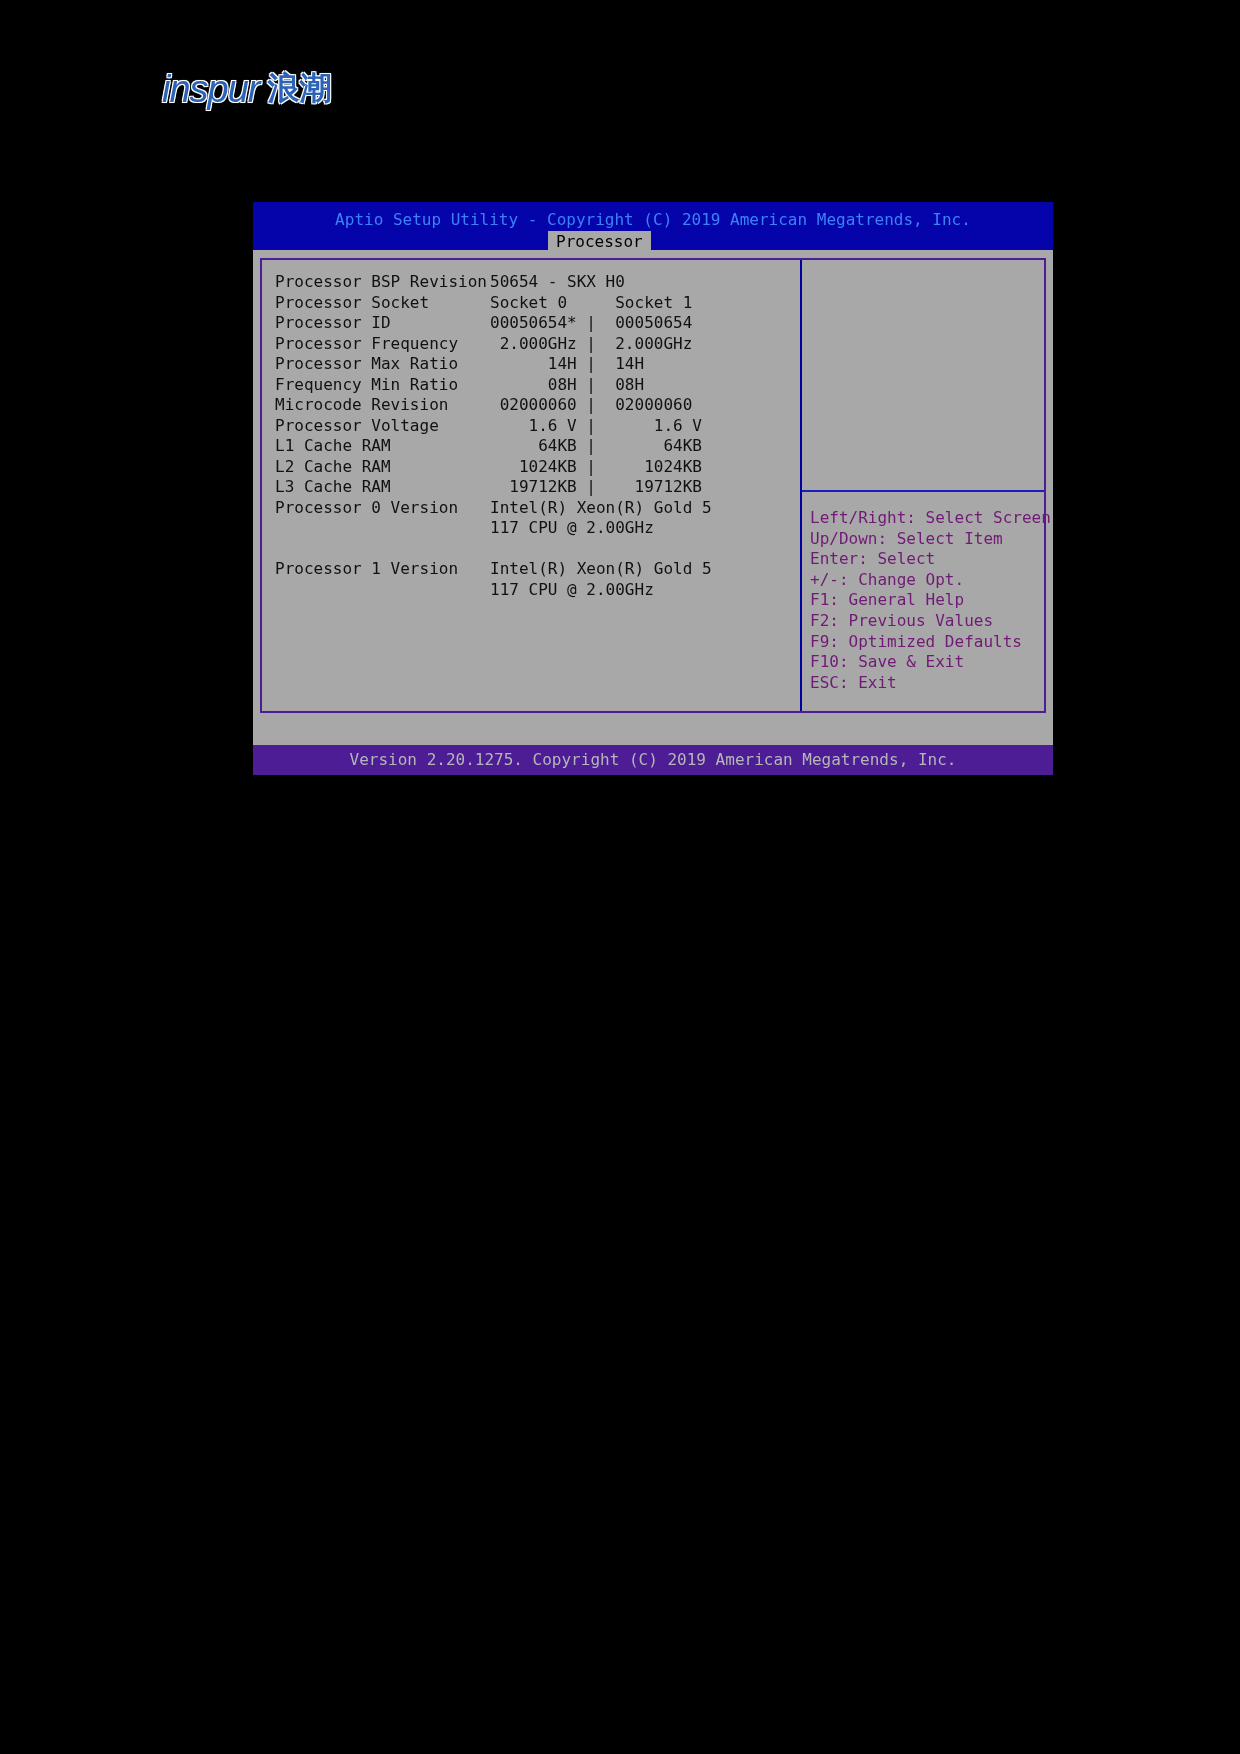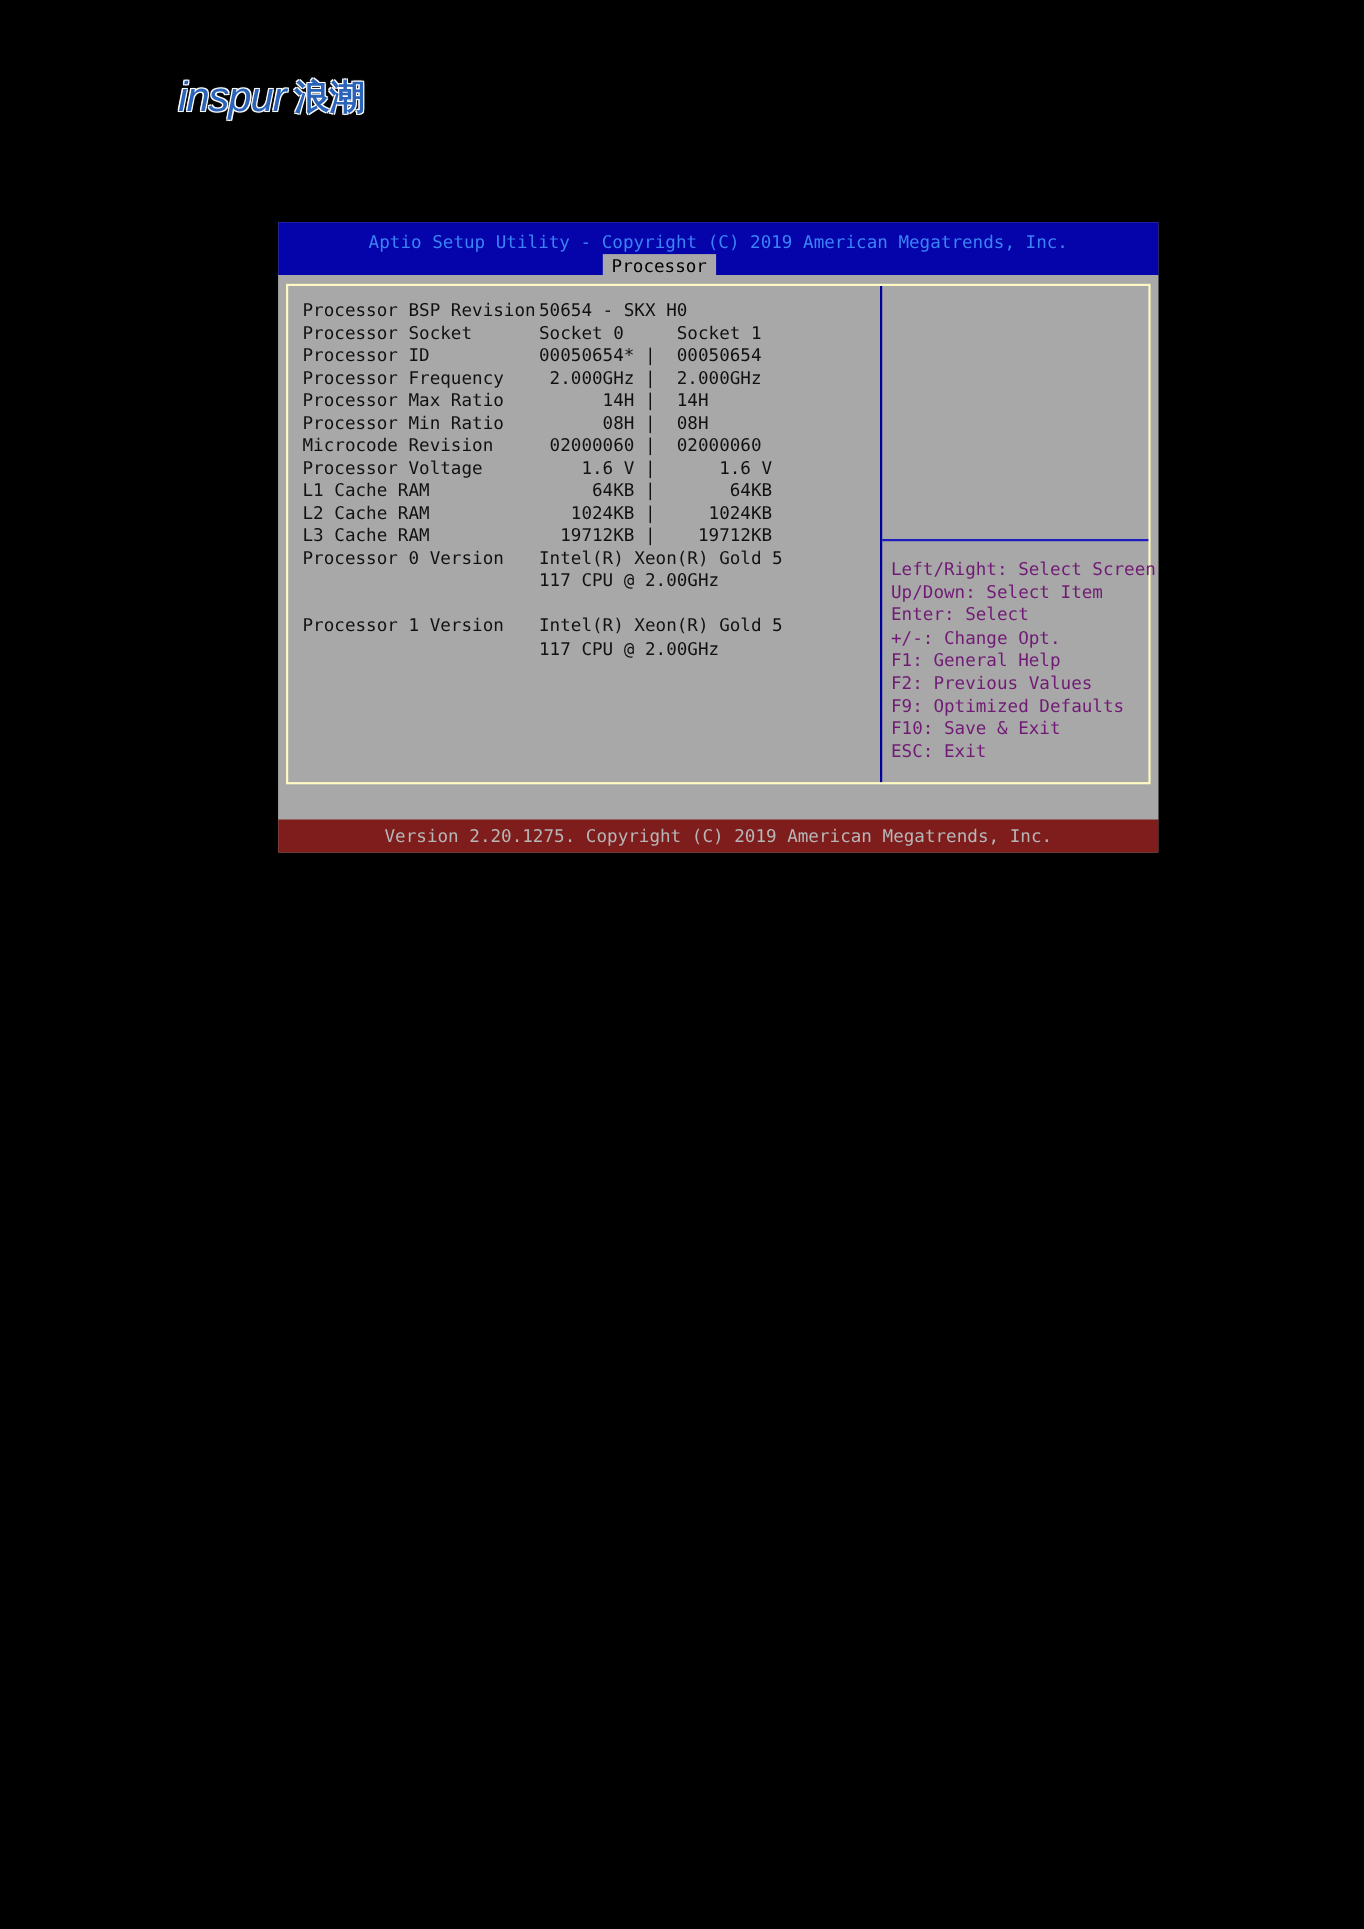--- a/index.html
+++ b/index.html
@@ -48,21 +48,21 @@
     position:absolute;left:295px;top:29px;z-index:2;
     background:#a8a8a8;color:#000000;
     padding:0 8px;height:22px;line-height:22px;
   }
   .bios-main{
     position:absolute;top:48px;left:0;right:0;bottom:30px;
     background:#a8a8a8;
   }
   .frame{
     position:absolute;left:7px;top:8px;width:782px;height:451px;
-    border:2px solid #fef9c3;
+    border:2px solid #4c1d95;
     display:flex;
     justify-content:flex-end;
   }
   .pane-left{
     width:540px;box-sizing:border-box;
     border-right:2px solid #0000a0;
     padding:12px 0 0 13px;
     color:#111;
   }
   .bios-row{display:flex;min-height:20.5px;}
@@ -73,21 +73,21 @@
     position:absolute;top:230px;left:0;right:0;
     border-top:2px solid #1b1bbe;
   }
   .help-list{
     position:absolute;top:248px;left:8px;right:0;
     color:#701a75;
   }
   .help-line{white-space:pre;min-height:20.6px;line-height:20.6px;}
   .bios-footer{
     position:absolute;bottom:0;left:0;right:0;height:30px;
-    background:#7f1d1d;color:#b6b6b6;
+    background:#4c1d95;color:#b6b6b6;
     text-align:center;line-height:30px;white-space:nowrap;
   }
 </style>
 </head>
 <body>
 
 <div class="logo">
   <span class="latin">inspur</span>
   <span class="cjk">浪潮</span>
 </div>
@@ -117,21 +117,21 @@
         </div>
         <div class="bios-row">
           <span class="row-label">Processor Frequency</span>
             <span class="row-value"> 2.000GHz |  2.000GHz</span>
         </div>
         <div class="bios-row">
           <span class="row-label">Processor Max Ratio</span>
             <span class="row-value">      14H |  14H</span>
         </div>
         <div class="bios-row">
-          <span class="row-label">Processor Min Ratio</span>
+          <span class="row-label">Frequency Min Ratio</span>
             <span class="row-value">      08H |  08H</span>
         </div>
         <div class="bios-row">
           <span class="row-label">Microcode Revision</span>
             <span class="row-value"> 02000060 |  02000060</span>
         </div>
         <div class="bios-row">
           <span class="row-label">Processor Voltage</span>
             <span class="row-value">    1.6 V |      1.6 V</span>
         </div>

